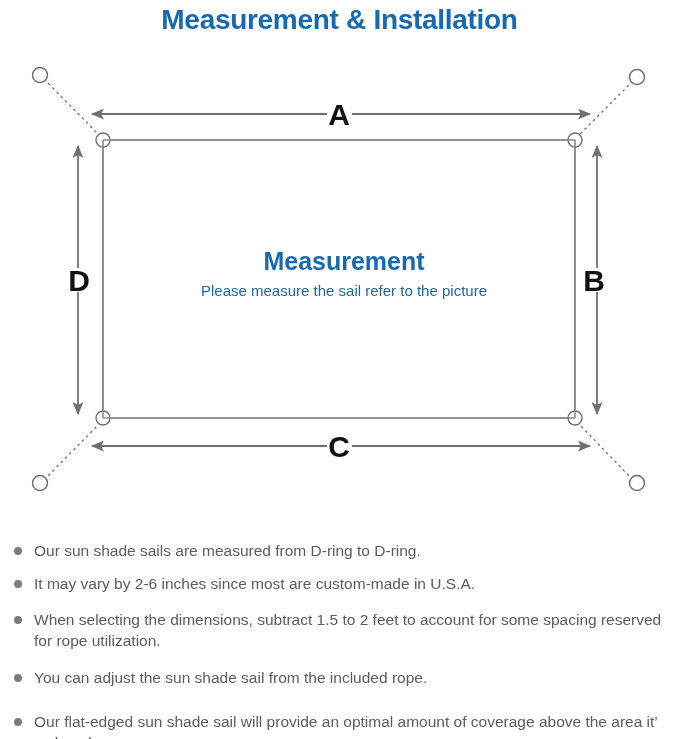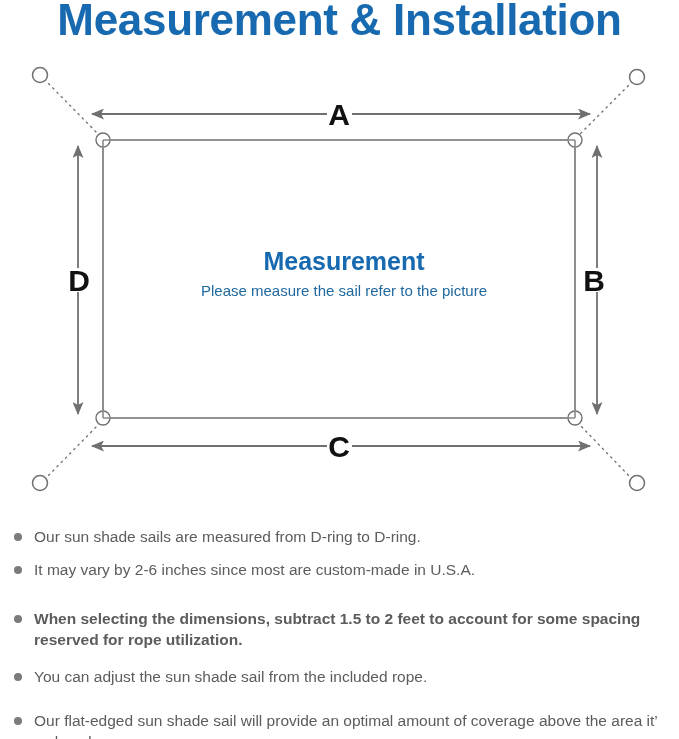--- a/index.html
+++ b/index.html
@@ -18,21 +18,21 @@
 
   
   #page-title {
     position: absolute;
     left: 0;
     top: 0;
     width: 679px;
     height: 44px;
     line-height: 40px;
     text-align: center;
-    font-size: 44px;
+    font-size: 28px;
     font-weight: bold;
     color: #1769b0;
     letter-spacing: -0.3px;
     font-family: "Liberation Sans", sans-serif;
     white-space: nowrap;
   }
 
   
   #diagram {
     position: absolute;
@@ -160,29 +160,29 @@
       <line x1="597" y1="248" x2="597" y2="370" stroke="#707070" stroke-width="1.8" marker-end="url(#ah-down)"></line>
       <text class="dim-letter" x="594" y="247" text-anchor="middle">B</text>
     </g>
 
     <text class="center-title" x="344" y="226" text-anchor="middle">Measurement</text>
     <text class="center-sub" x="344" y="252" text-anchor="middle">Please measure the sail refer to the picture</text>
   </svg>
 </div>
 
 <div id="notes">
-  <div class="note-item" style="margin-top:5px;">
+  <div class="note-item" style="margin-top:19px;">
     <span class="note-bullet"></span>
     <span class="note-text">Our sun shade sails are measured from D-ring to D-ring.</span>
   </div>
   <div class="note-item" style="margin-top:12px;">
     <span class="note-bullet"></span>
     <span class="note-text">It may vary by 2-6 inches since most are custom-made in U.S.A.</span>
   </div>
-  <div class="note-item" style="margin-top:28px;font-weight:bold;">
+  <div class="note-item" style="margin-top:15px;">
     <span class="note-bullet"></span>
     <span class="note-text">When selecting the dimensions, subtract 1.5 to 2 feet to account for some spacing reserved for rope utilization.</span>
   </div>
   <div class="note-item" style="margin-top:16px;">
     <span class="note-bullet"></span>
     <span class="note-text">You can adjust the sun shade sail from the included rope.</span>
   </div>
   <div class="note-item" style="margin-top:23px;">
     <span class="note-bullet"></span>
     <span class="note-text">Our flat-edged sun shade sail will provide an optimal amount of coverage above the area it’ s placed.</span>

